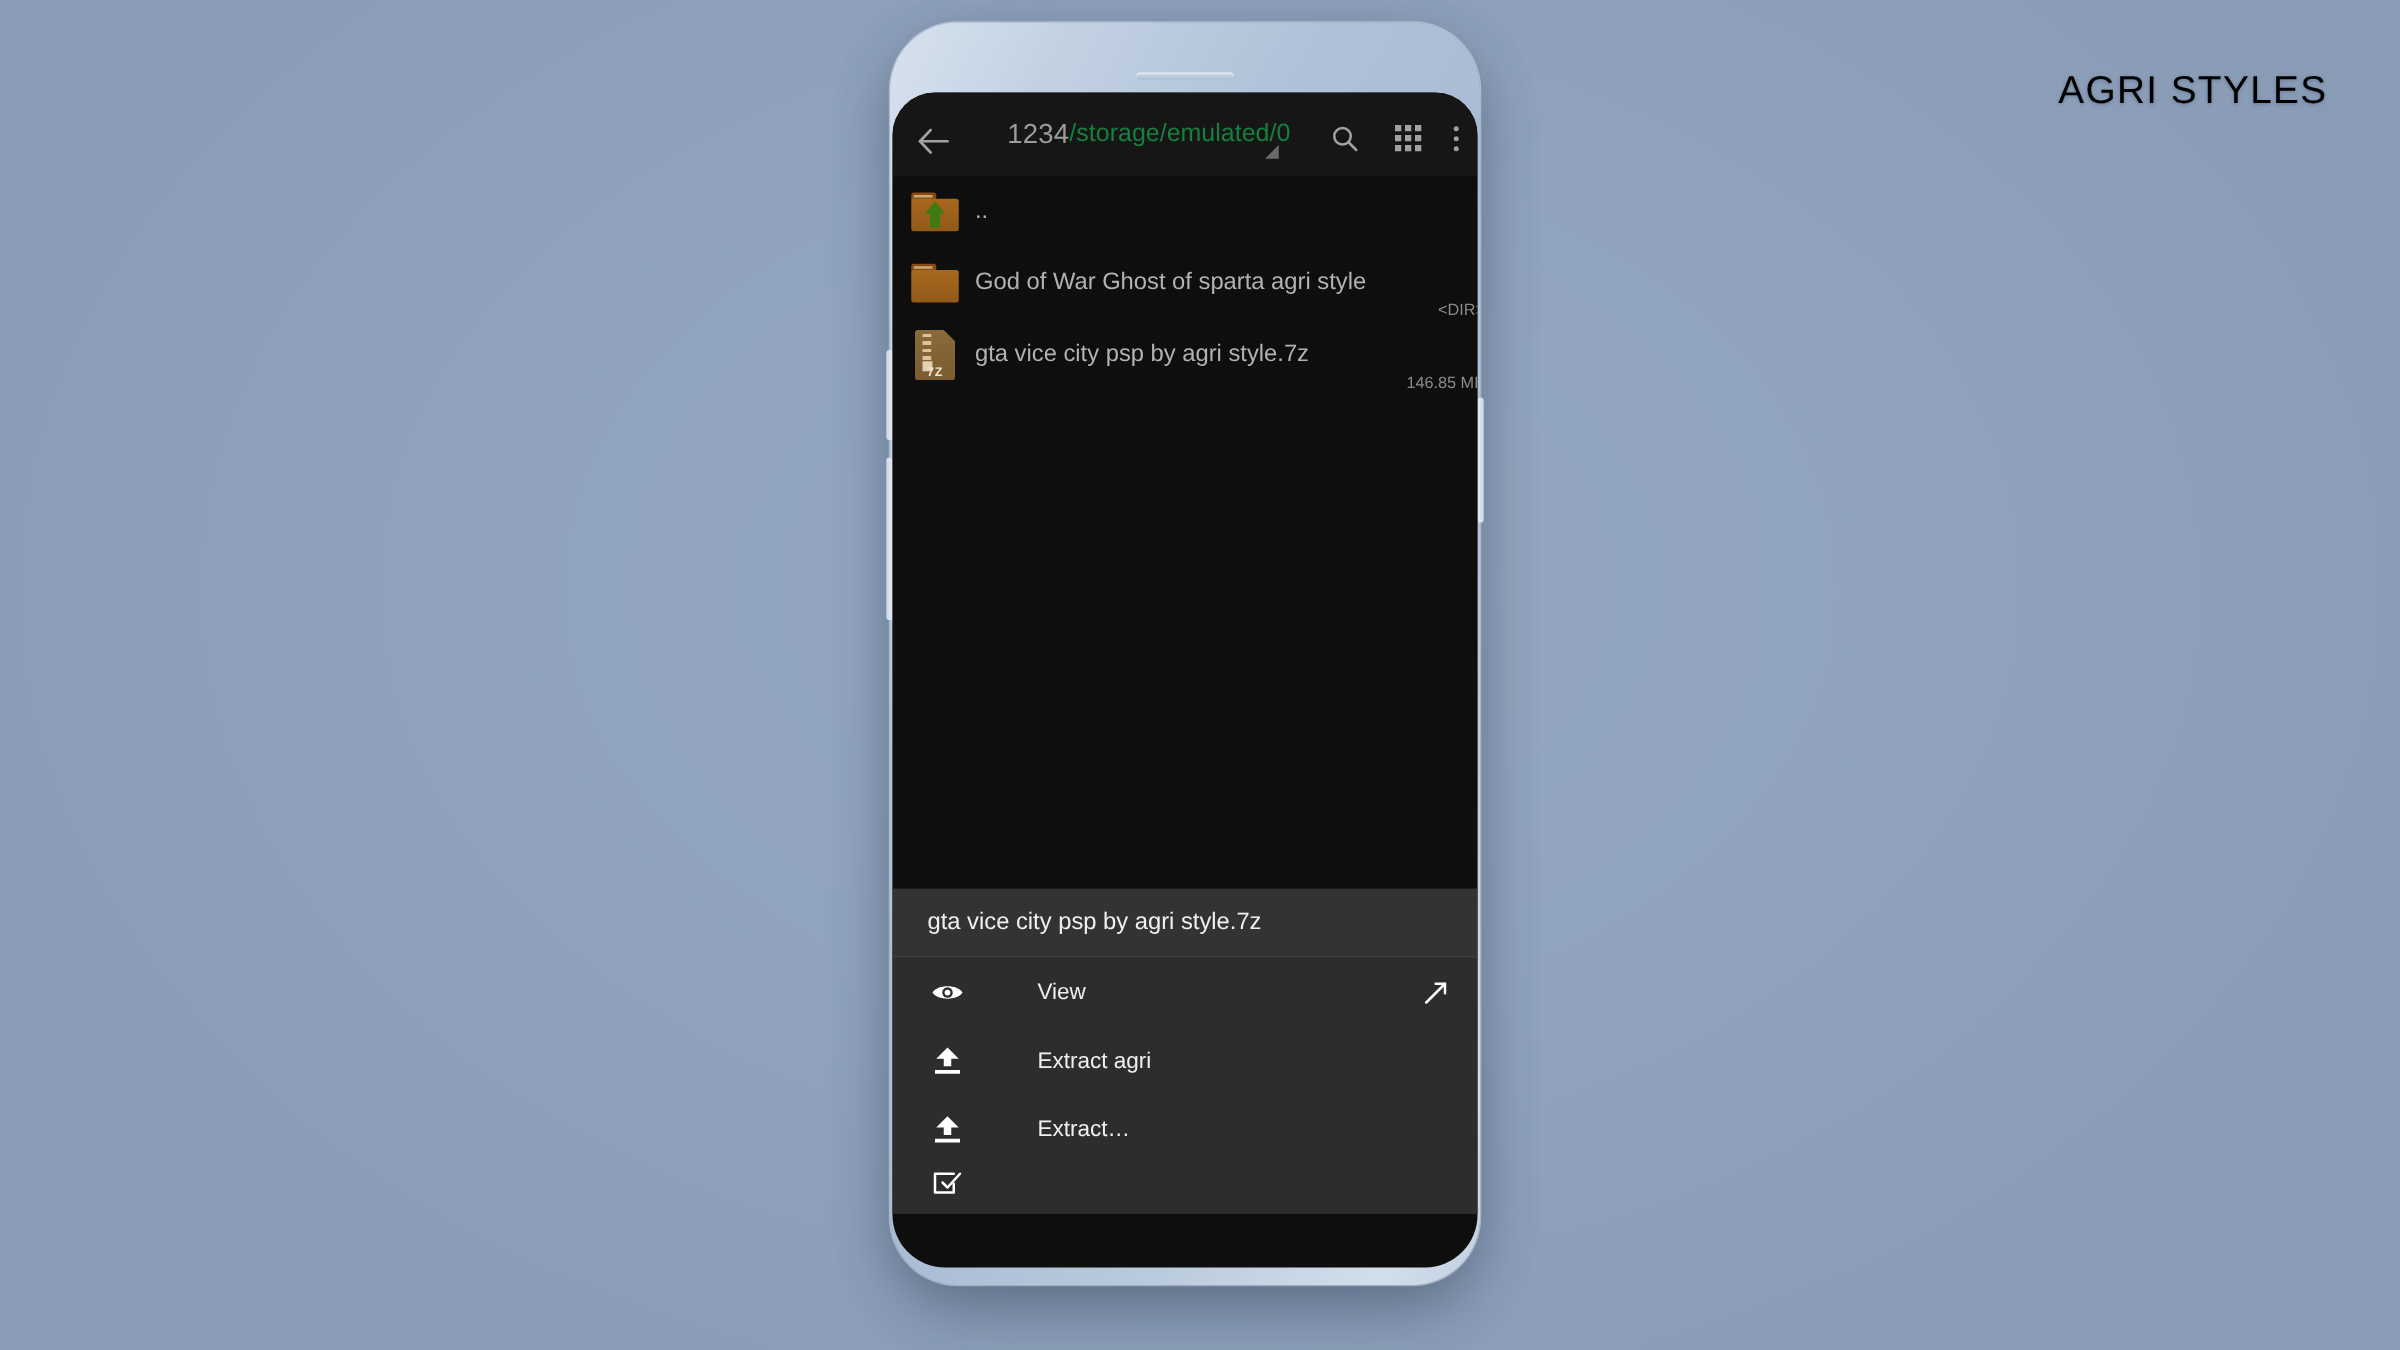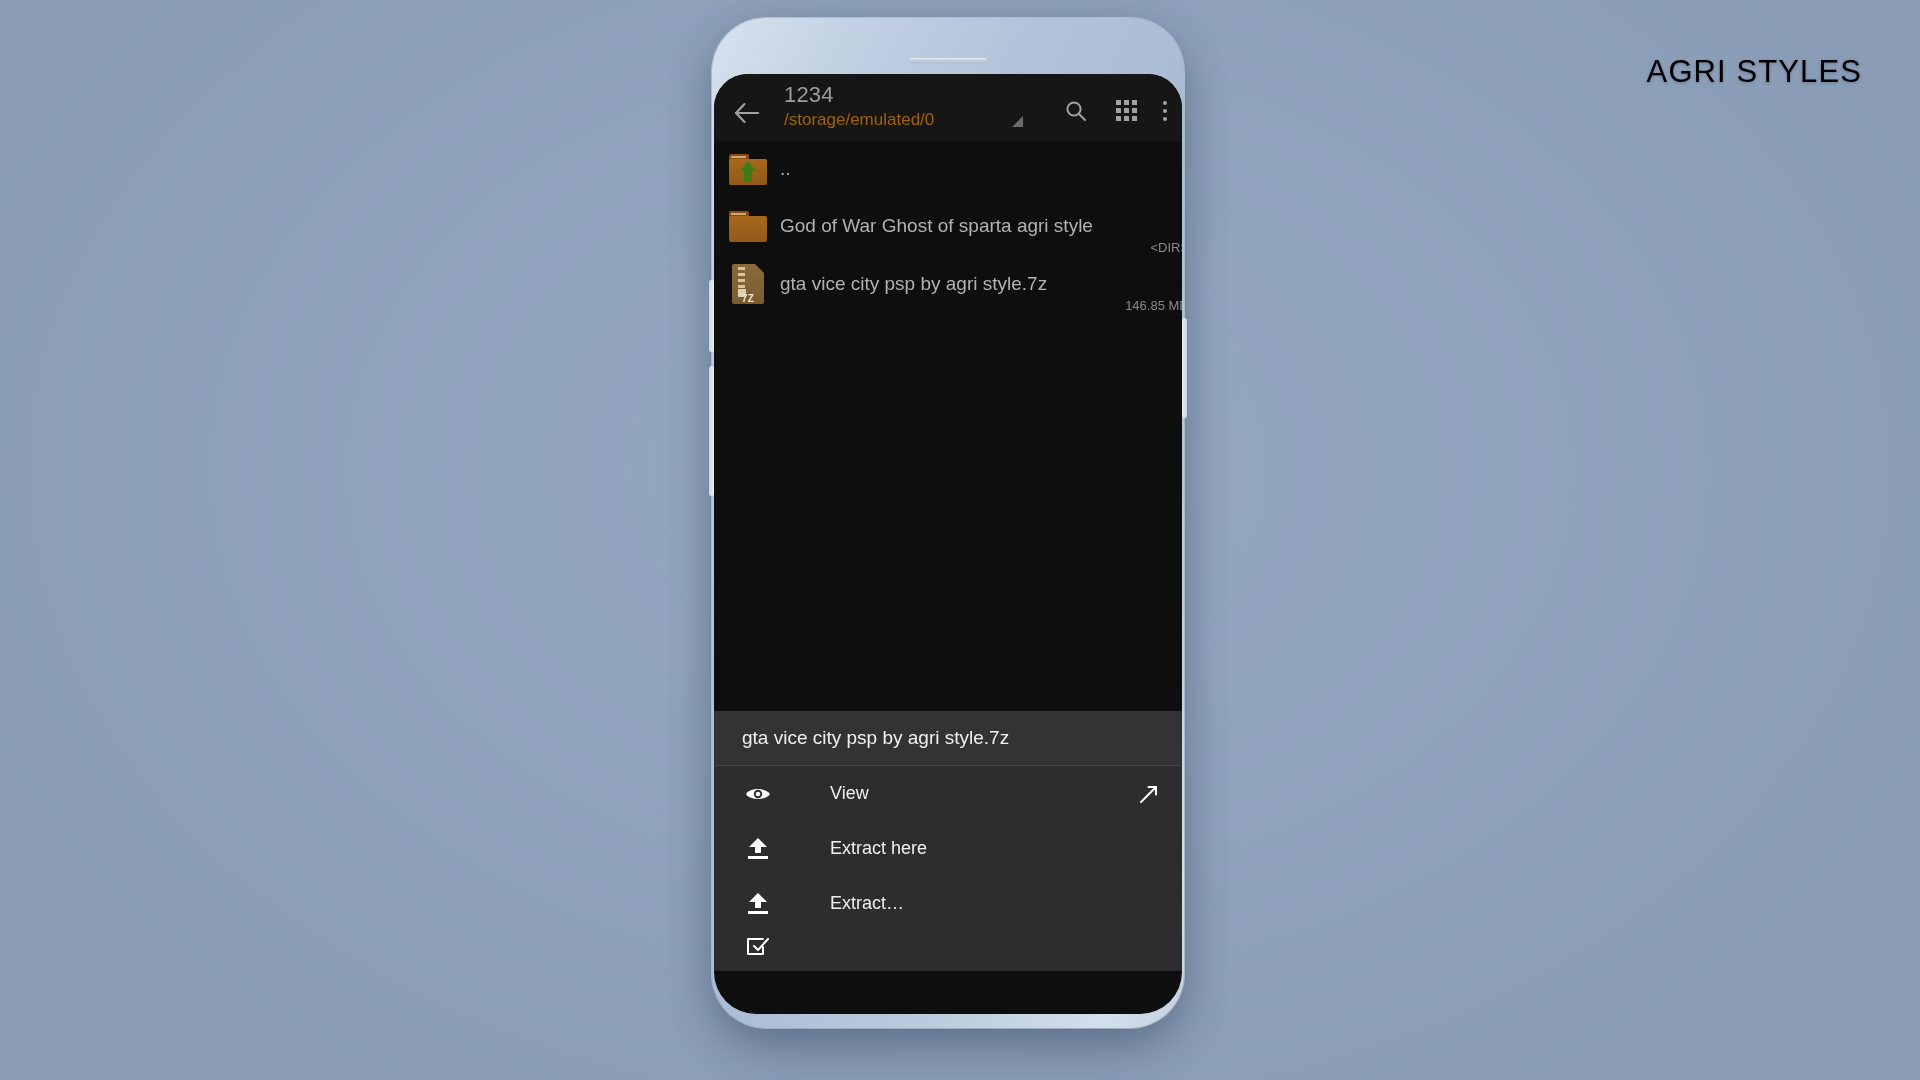--- a/index.html
+++ b/index.html
@@ -154,36 +154,36 @@
     justify-content: center;
     flex: 0 0 auto;
     margin-top: 10px;
   }
 
   .tb-titles {
     flex: 1 1 auto;
     min-width: 0;
     padding-left: 18px;
     display: flex;
-    flex-direction: column;
+    flex-direction: row;
     justify-content: center;
     margin-top: -2px;
   }
 
   .tb-title {
     color: #9c9c9c;
     font-size: 22px;
     line-height: 25px;
     letter-spacing: 0.2px;
     white-space: nowrap;
   }
 
   .tb-subtitle {
-    color: #a16207;
-    font-size: 17px;
+    color: #15803d;
+    font-size: 20px;
     line-height: 24px;
     white-space: nowrap;
     margin-top: 1px;
   }
 
   .tb-actions {
     flex: 0 0 auto;
     display: flex;
     align-items: center;
     gap: 6px;
@@ -566,21 +566,21 @@
         </div>
 
         <div class="ctx-item">
           <div class="ctx-icon">
             <span class="extract-ic" aria-hidden="true">
               <span class="head"></span>
                 <span class="stem"></span>
                 <span class="base"></span>
             </span>
           </div>
-          <span class="ctx-label">Extract here</span>
+          <span class="ctx-label">Extract agri</span>
         </div>
 
 
         <div class="ctx-item">
           <div class="ctx-icon">
             <span class="extract-ic" aria-hidden="true">
               <span class="head"></span>
                 <span class="stem"></span>
                 <span class="base"></span>
             </span>

